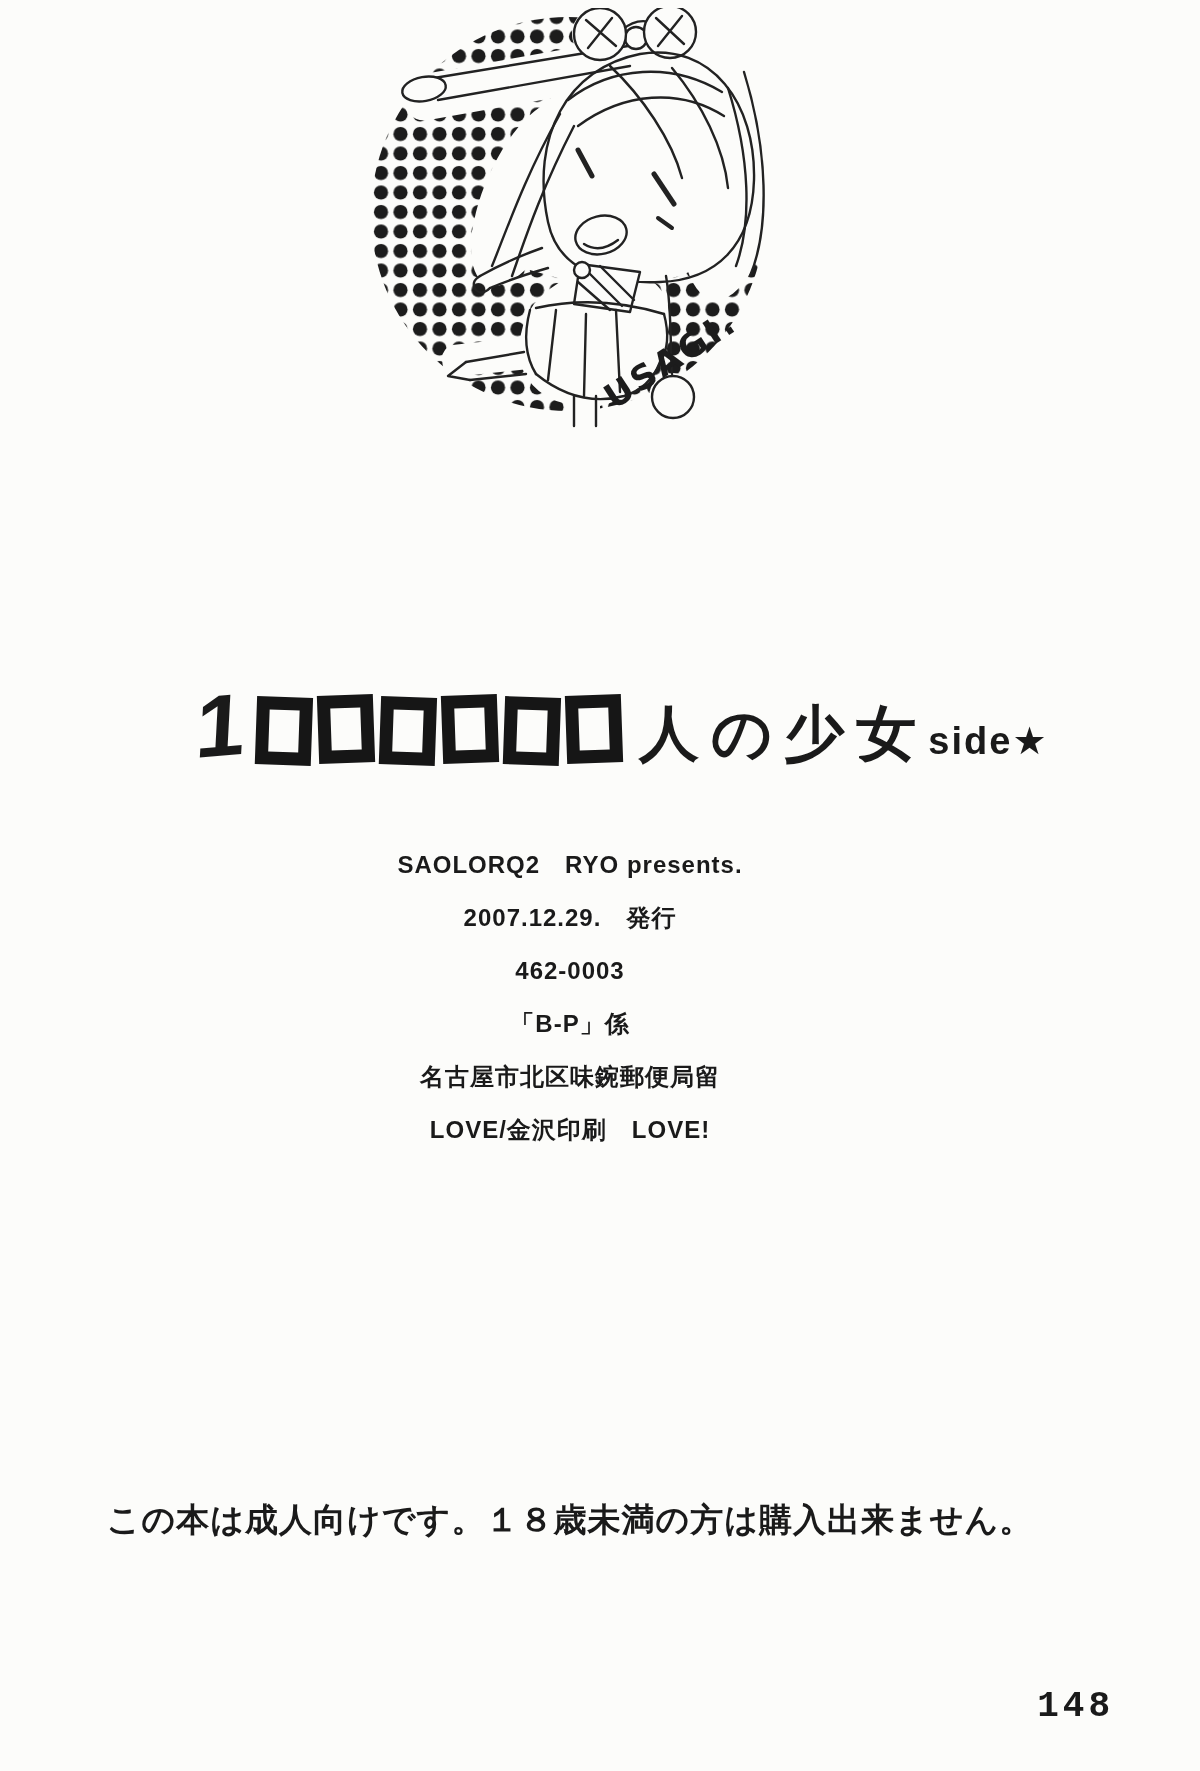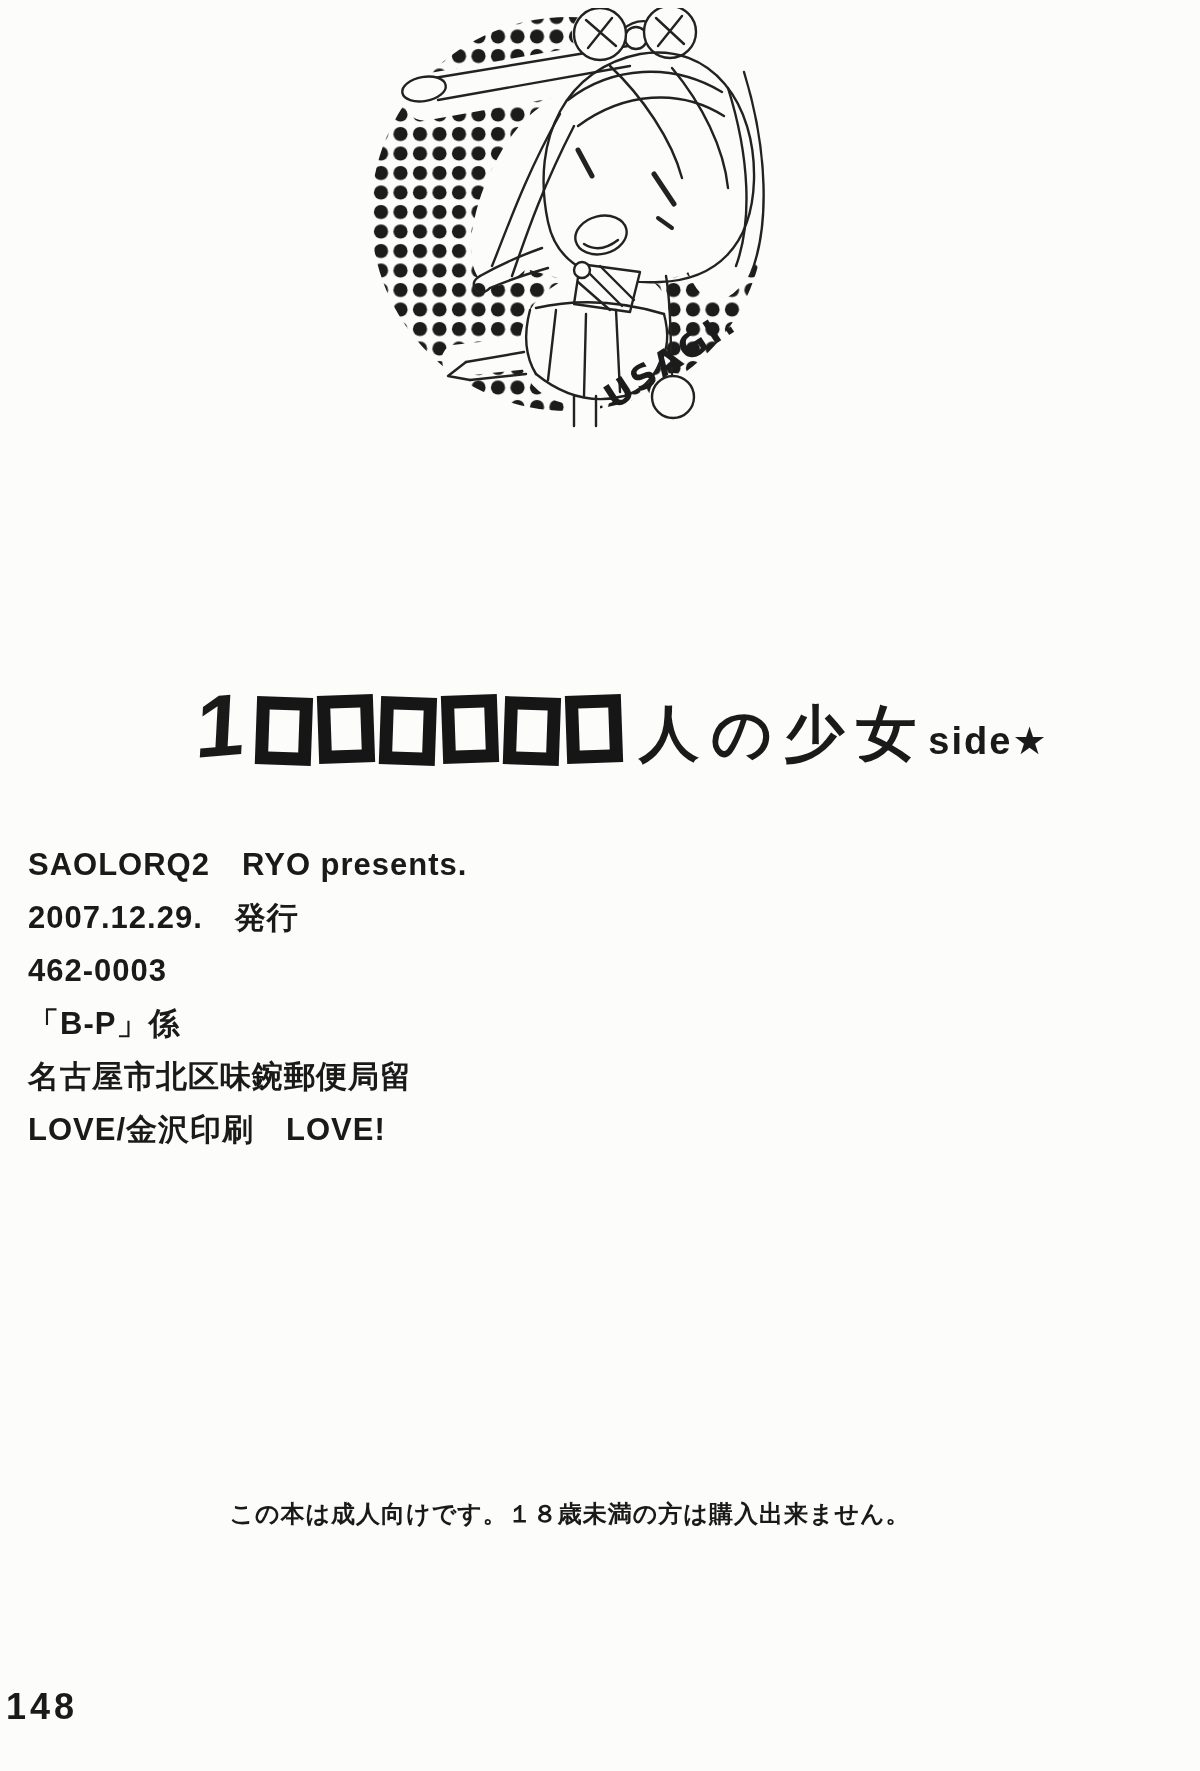--- a/index.html
+++ b/index.html
@@ -53,45 +53,44 @@
   .title-side {
     font-size: 38px; font-weight: 800;
     margin-bottom: 4px;
     letter-spacing: 2px;
   }
 
   
   .colophon {
     position: absolute; left: 0; top: 838px;
     width: 1140px;
-    text-align: left;
+    text-align: center;
     font-weight: bold;
-    font-size: 31px; line-height: 53px;
+    font-size: 24px; line-height: 53px;
     letter-spacing: 1px;
-    margin-left: 28px;
   }
   .colophon .line { white-space: pre; }
 
   
   .notice-copyright {
     position: absolute; left: 0; top: 1404px;
     width: 1090px; text-align: center;
     font-size: 31px; font-weight: bold; letter-spacing: 2px;
   }
   .notice-adult {
     position: absolute; left: 0; top: 1498px;
     width: 1140px; text-align: center;
-    font-size: 24px; font-weight: bold; letter-spacing: 1px;
+    font-size: 33px; font-weight: bold; letter-spacing: 1px;
   }
 
   
   .page-number {
-    position: absolute; left: 6px; top: 1686px;
-    width: 1114px; text-align: left;
-    font-size: 36px; font-weight: bold; letter-spacing: 4px;
+    position: absolute; left: 0; top: 1686px;
+    width: 1114px; text-align: right;
+    font-size: 36px; font-weight: bold; letter-spacing: 4px; font-family: Liberation Mono, monospace;
   }
 </style>
 </head>
 <body>
 
 <div class="page">
 
   <div class="illustration">
     <svg viewBox="0 0 400 420" xmlns="http://www.w3.org/2000/svg">
       <defs>

